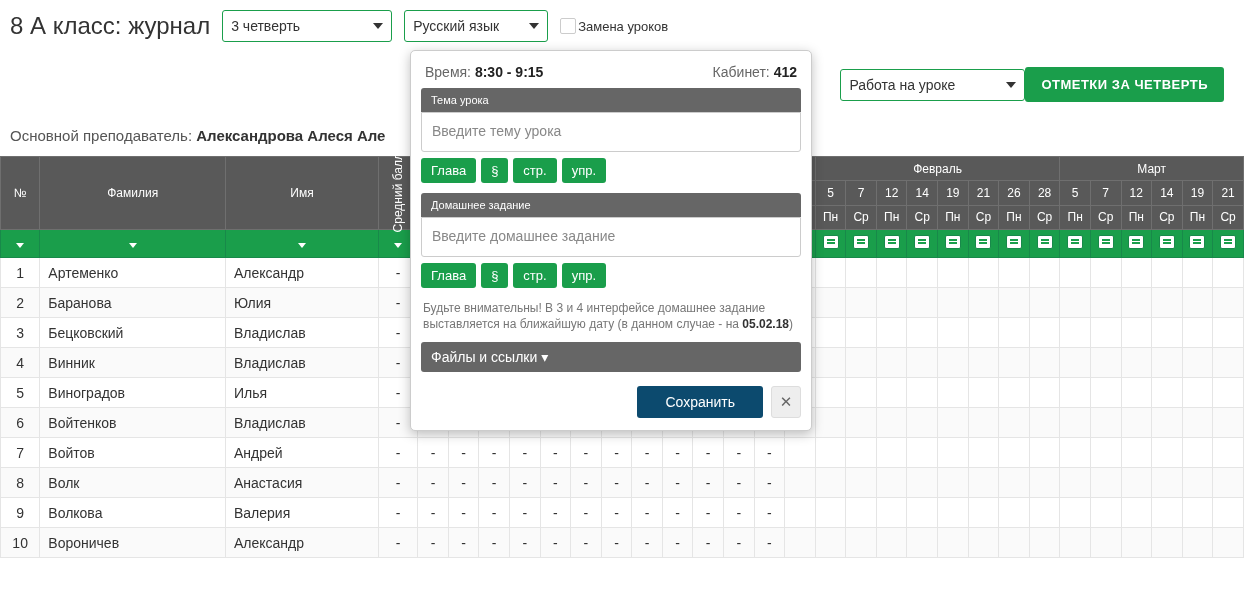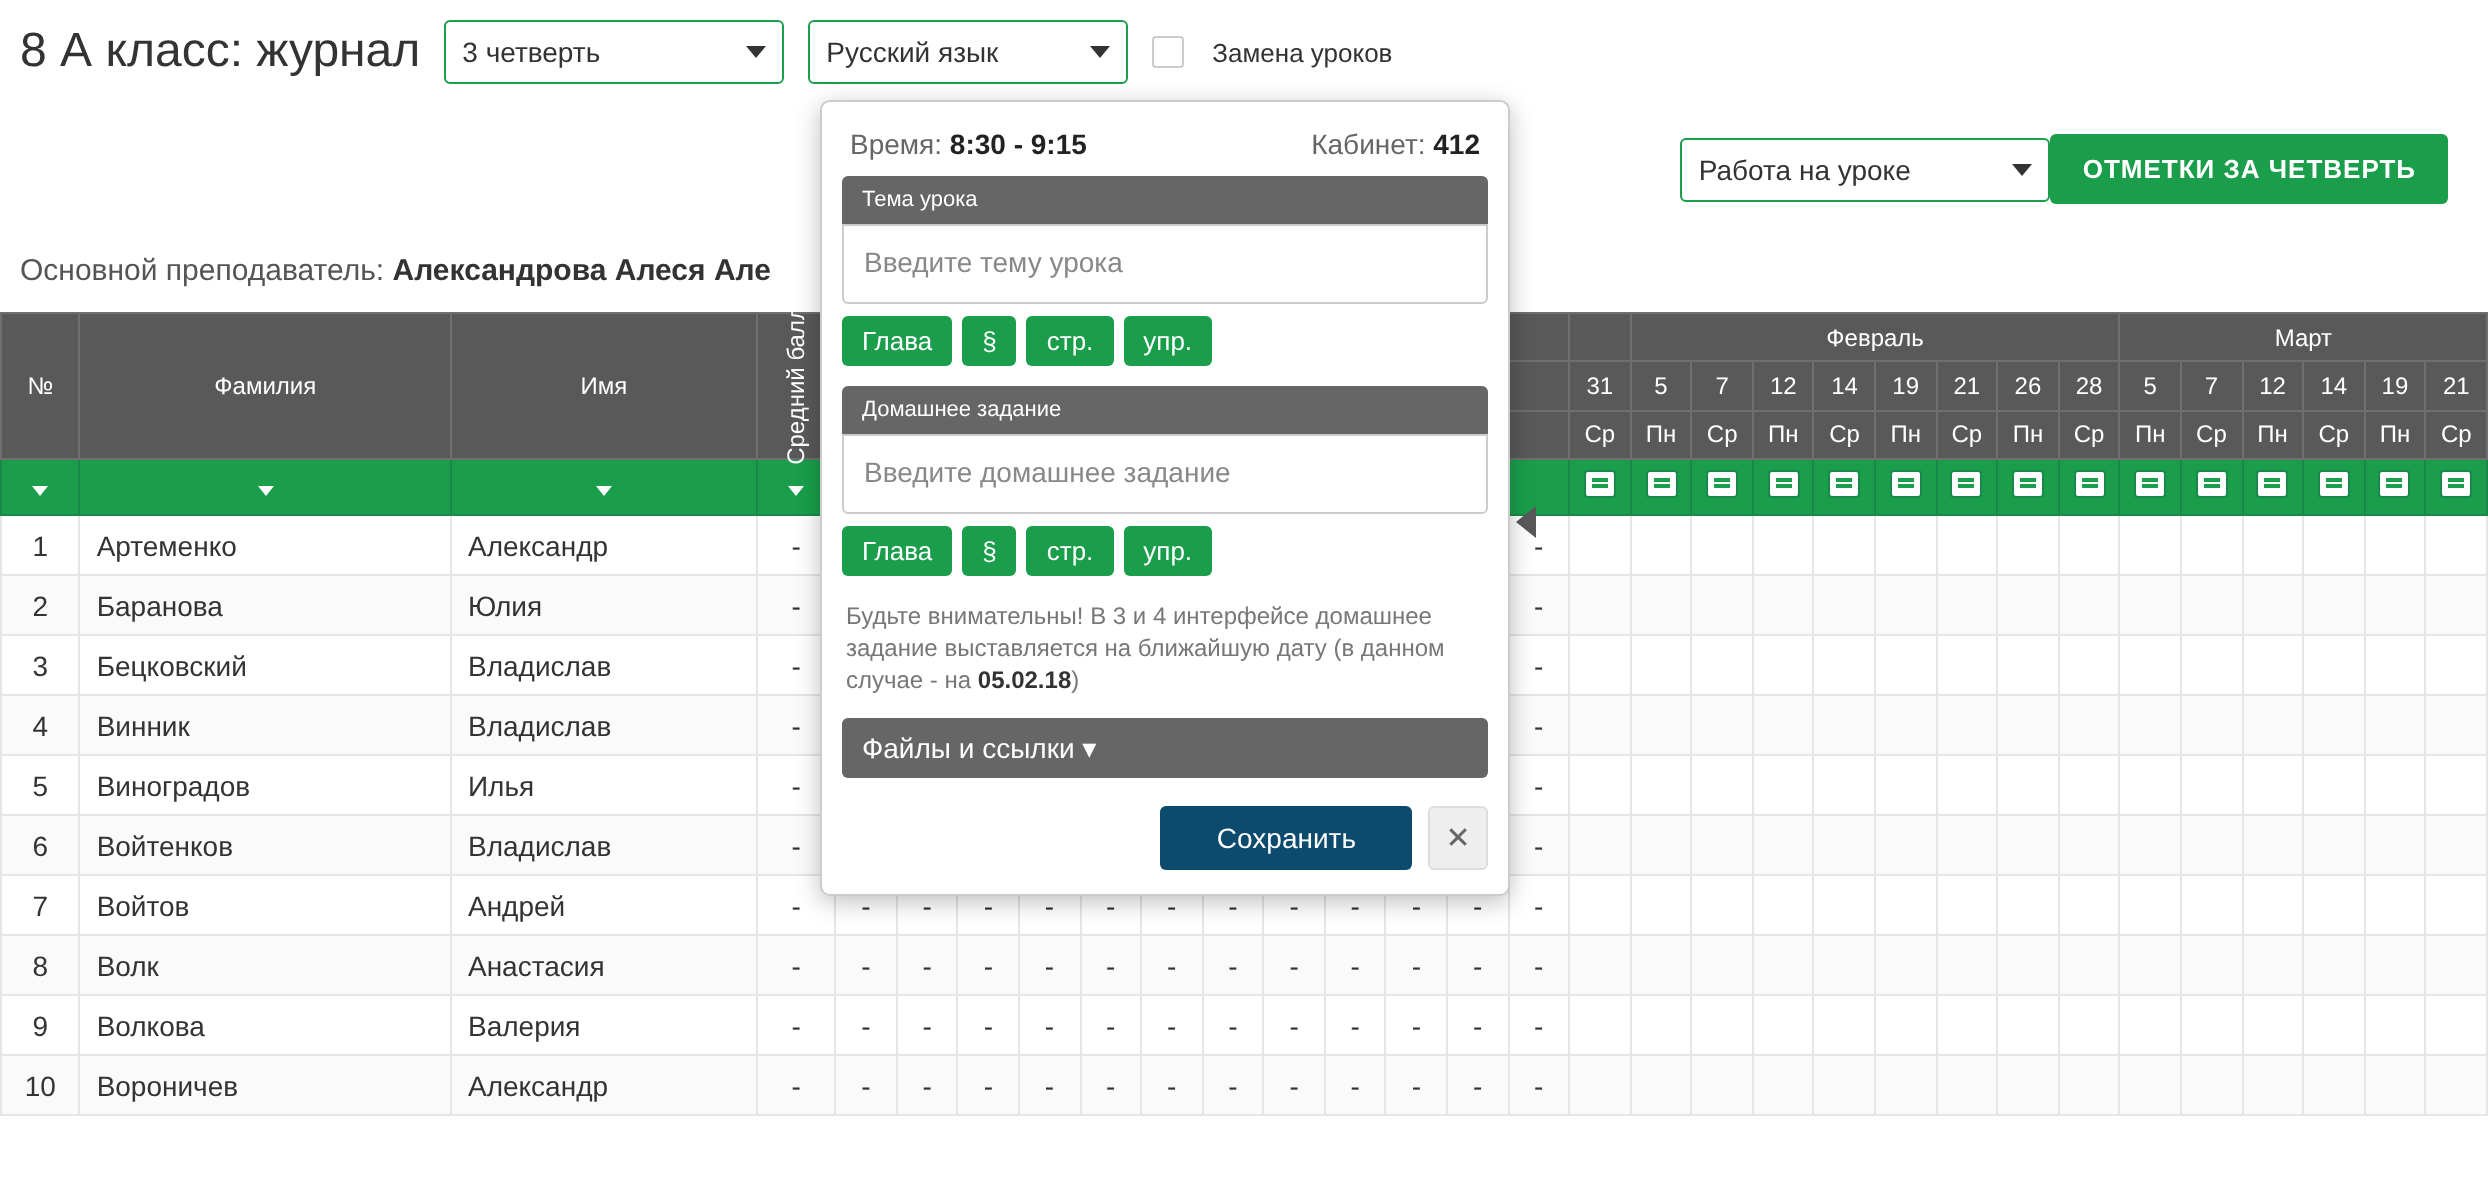--- a/index.html
+++ b/index.html
@@ -1,21 +1,21 @@
 <!DOCTYPE html>
 <html><head>
 <meta charset="utf-8">
 <style>
 * { box-sizing: border-box; margin: 0; padding: 0; }
 body { font-family: Arial, sans-serif; font-size: 13px; color: #333; background: #fff; width: 1244px; position: relative; }
 .header-row { display: flex; align-items: center; gap: 12px; padding: 10px 24px 0 10px; }
 .page-title { font-size: 24px; font-weight: 400; color: #333; }
 .select { border: 1px solid #1a9e4b; border-radius: 3px; background: #fff; height: 32px; padding: 0 24px 0 8px; font-size: 14px; position: relative; display: flex; align-items: center; cursor: pointer; }
 .select::after { content: ""; position: absolute; right: 8px; top: 50%; transform: translateY(-50%); border-left: 5px solid transparent; border-right: 5px solid transparent; border-top: 6px solid #333; }
-.checkbox-wrap { display: flex; align-items: flex-end; gap: 14px; }
+.checkbox-wrap { display: flex; align-items: flex-end; gap: 2px; }
 .checkbox { width: 16px; height: 16px; border: 1px solid #ccc; background: #fff; border-radius: 2px; }
 .action-row { display: flex; justify-content: flex-end; align-items: center; padding: 25px 20px 0 10px; }
 .big-btn { background: #1a9e4b; color: #fff; border: none; border-radius: 3px; padding: 10px 16px; font-size: 13px; font-weight: bold; cursor: pointer; letter-spacing: 0.5px; }
 .teacher-row { padding: 25px 10px 12px 10px; font-size: 15px; color: #555; }
 .teacher-row .name { font-weight: bold; color: #333; margin-top: 41px; }
 .grid-wrap { position: relative; }
 table { border-collapse: collapse; width: 100%; }
 .thead { background: #595959; color: #fff; }
 .thead th { border: 1px solid #6f6f6f; font-weight: normal; font-size: 12px; text-align: center; vertical-align: middle; }
 .thead .month-row th { height: 22px; background: #595959; padding: 3px; }
@@ -29,21 +29,21 @@
 .date-col { width: 28px; min-width: 28px; }
 .filter-row { background: #1a9e4b; }
 .filter-row td { border: 1px solid #18894a; height: 28px; text-align: center; color: #fff; }
 .chev::after { content: ""; display: inline-block; border-left: 4px solid transparent; border-right: 4px solid transparent; border-top: 5px solid #fff; }
 .msg-icon { display: inline-flex; align-items: center; justify-content: center; width: 16px; height: 14px; background: #fff; border: 1px solid #18894a; border-radius: 2px; position: relative; }
 .msg-icon::after { content: ""; position: absolute; left: 3px; right: 3px; top: 3px; height: 2px; background: #1a9e4b; box-shadow: 0 3px 0 #1a9e4b; }
 tbody.students td { border: 1px solid #e5e5e5; height: 30px; padding: 4px 8px; text-align: left; font-size: 14px; color: #333; }
 tbody.students td.center { text-align: center; }
 tbody.students tr:nth-child(even) td { background: #fafafa; }
 
-.popup { position: absolute; left: 410px; top: 50px; width: 345px; background: #fff; border: 1px solid #ccc; border-radius: 5px; box-shadow: 0 3px 12px rgba(0,0,0,0.25); padding: 10px 10px 12px 10px; z-index: 100; }
+.popup { position: absolute; left: 410px; top: 50px; width: 402px; background: #fff; border: 1px solid #ccc; border-radius: 5px; box-shadow: 0 3px 12px rgba(0,0,0,0.25); padding: 10px 10px 12px 10px; z-index: 100; }
 .popup-row1 { display: flex; justify-content: space-between; font-size: 14px; padding: 3px 4px 8px 4px; }
 .popup-row1 .lbl { color: #666; }
 .popup-row1 .val { font-weight: bold; color: #222; }
 .sect-head { background: #666; color: #fff; font-size: 11px; padding: 6px 10px; border-radius: 3px 3px 0 0; }
 .sect-input { width: 100%; border: 1px solid #ccc; border-radius: 0 0 3px 3px; font-size: 14px; color: #888; padding: 10px 10px; background: #fff; min-height: 40px; outline: none; }
 .chip-row { display: flex; gap: 5px; margin: 6px 0 10px 0; }
 .chip { background: #1a9e4b; color: #fff; border-radius: 3px; padding: 5px 10px; font-size: 13px; cursor: pointer; }
 .note { font-size: 12px; color: #777; line-height: 1.35; padding: 2px 2px 10px 2px; }
 .note b { color: #333; }
 .files-bar { background: #666; color: #fff; font-size: 14px; padding: 7px 10px; border-radius: 3px; cursor: pointer; }
@@ -55,21 +55,21 @@
 .left-pointer { position: absolute; top: 253px; left: 758px; width: 0; height: 0; border-top: 8px solid transparent; border-bottom: 8px solid transparent; border-right: 10px solid #595959; z-index: 50; }
 </style>
 </head>
 <body>
 
 <div class="header-row">
   <div class="page-title">8 А класс: журнал</div>
   <div class="select" style="width:170px">
       <span>3 четверть</span>
     </div>
-  <div class="select" style="width:160px">
+  <div class="select" style="width:144px">
       <span>Русский язык</span>
     </div>
   <div class="checkbox-wrap">
     <div class="checkbox"></div>
     <span>Замена уроков</span>
   </div>
 </div>
 
 <div class="action-row">
   <div class="select" style="width:185px">

